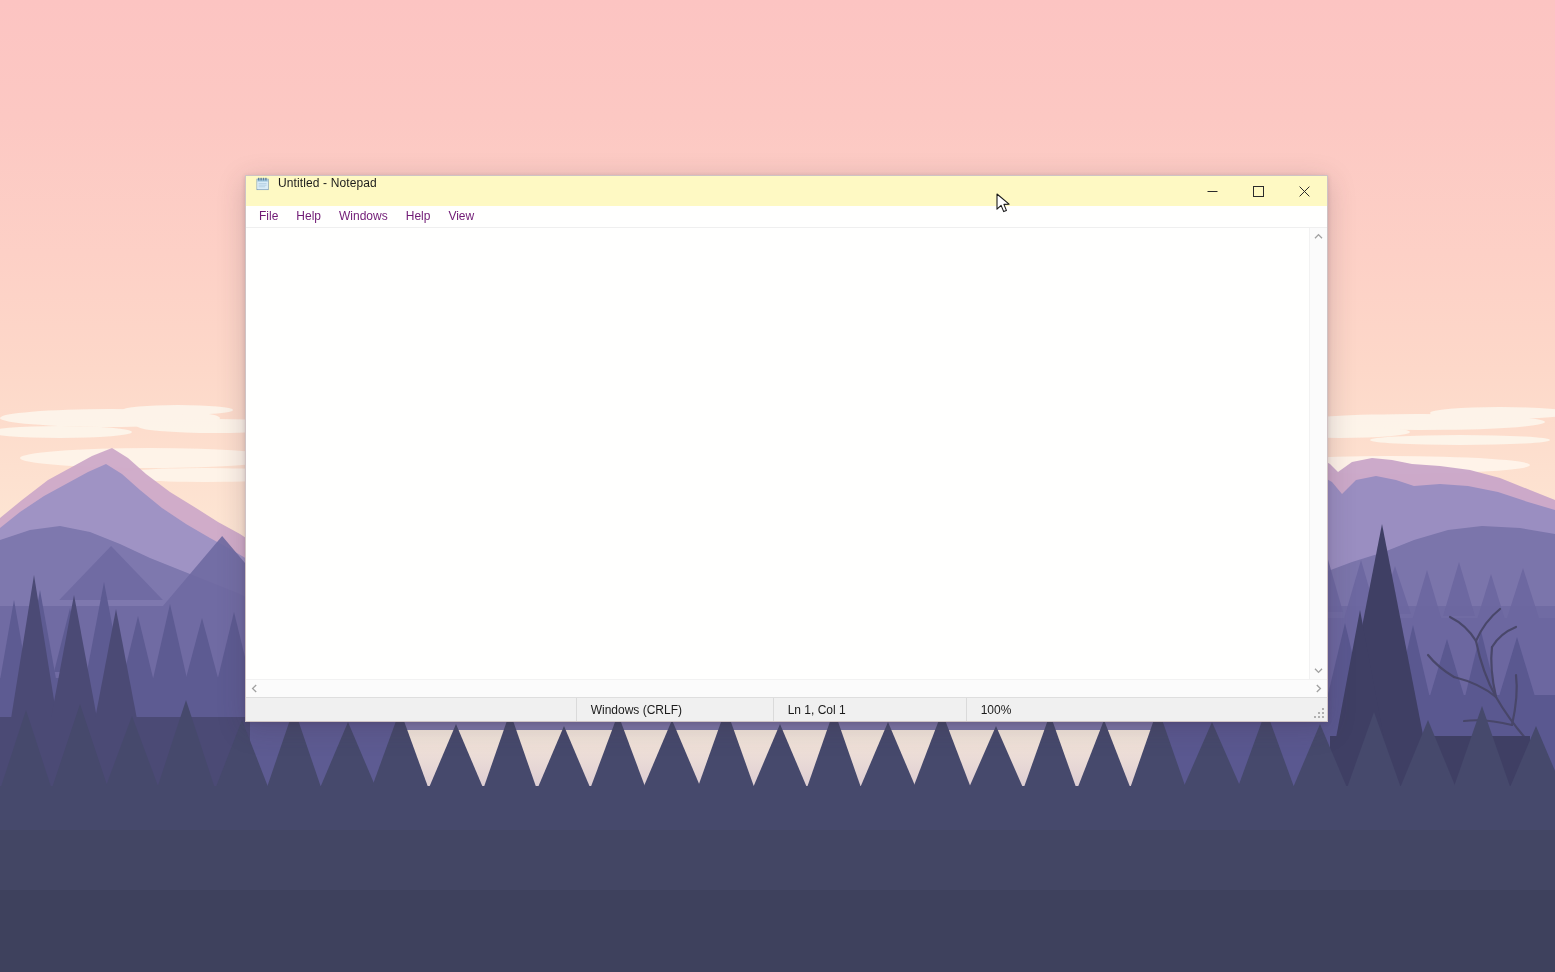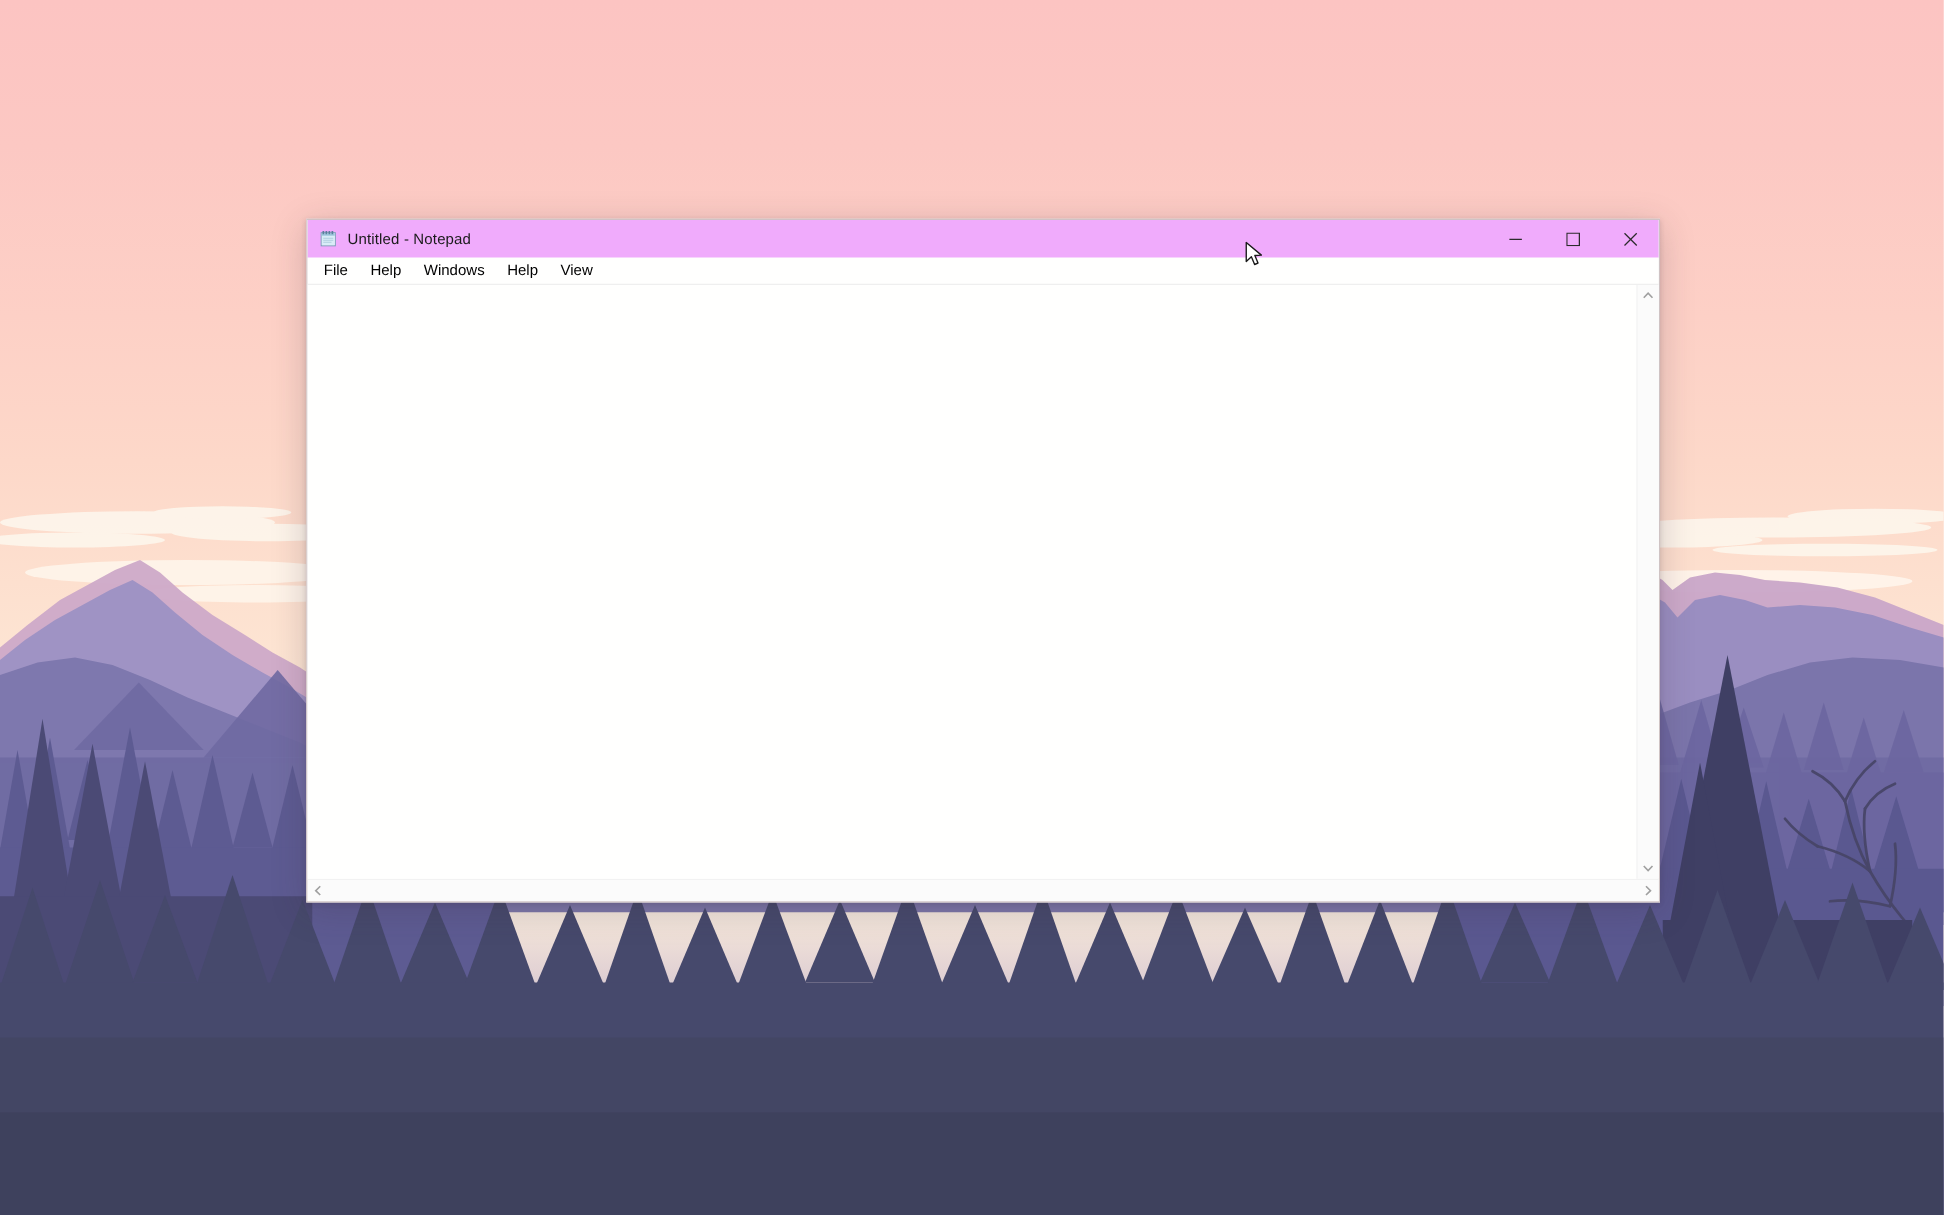--- a/index.html
+++ b/index.html
@@ -52,23 +52,22 @@
     box-shadow: 0 6px 26px rgba(60,40,60,0.22), 0 1px 4px rgba(60,40,60,0.18);
     box-sizing: border-box;
     display: flex;
     flex-direction: column;
     overflow: hidden;
   }
 
   
   #title-bar {
     height: 30px;
-    background: #f0abfc;
-    display: flex;
-    align-items: center;
+    background: #fef9c3;
+    display: flex;
     flex: none;
     position: relative;
   }
   #window-icon {
     width: 16px; height: 16px;
     margin-left: 9px;
     margin-right: 7px;
     position: relative;
     flex: none;
   }
@@ -102,21 +101,21 @@
     height: 21px;
     background: #fffffe;
     display: flex;
     align-items: center;
     padding-left: 4px;
     flex: none;
     border-bottom: 1px solid #efefef;
   }
   .menu-item {
     font-size: 12px;
-    color: #000000;
+    color: #701a75;
     padding: 2px 9px 3px 9px;
     white-space: nowrap;
     cursor: default;
   }
 
   
   #editor-row {
     flex: 1 1 auto;
     display: flex;
     min-height: 0;
@@ -459,19 +458,39 @@
       </svg>
     </div>
     <div id="hscroll-track"></div>
     <div class="sb-arrow">
       <svg width="7" height="9" viewBox="0 0 7 9">
         <polyline points="1.8,1 5.4,4.5 1.8,8" fill="none" stroke="#a0a0a0" stroke-width="1.3"></polyline>
       </svg>
     </div>
   </div>
 
+  <div id="status-bar">
+    <div class="status-cell" id="status-spacer"></div>
+    <div class="status-cell" id="status-eol">Windows (CRLF)</div>
+    <div class="status-cell" id="status-pos">Ln 1, Col 1</div>
+    <div class="status-cell" id="status-zoom">
+      <span>100%</span>
+      <span id="resize-grip">
+        <svg width="12" height="12" viewBox="0 0 12 12">
+          <g fill="#b0b0b0">
+            <rect x="9" y="1" width="2" height="2"></rect>
+            <rect x="9" y="5" width="2" height="2"></rect>
+            <rect x="5" y="5" width="2" height="2"></rect>
+            <rect x="9" y="9" width="2" height="2"></rect>
+            <rect x="5" y="9" width="2" height="2"></rect>
+            <rect x="1" y="9" width="2" height="2"></rect>
+          </g>
+        </svg>
+      </span>
+    </div>
+  </div>
 </div>
 
 <span id="mouse-cursor" style="left: 996px; top: 193px;">
   <svg width="16" height="22" viewBox="0 0 16 22">
     <polygon points="1,1 1,16.2 5.1,12.4 7.7,18.6 10.4,17.4 7.9,11.4 13.1,11.1" fill="#ffffff" stroke="#1a1a1a" stroke-width="1.1" stroke-linejoin="round"></polygon>
   </svg>
 </span>
 
 </body></html>

